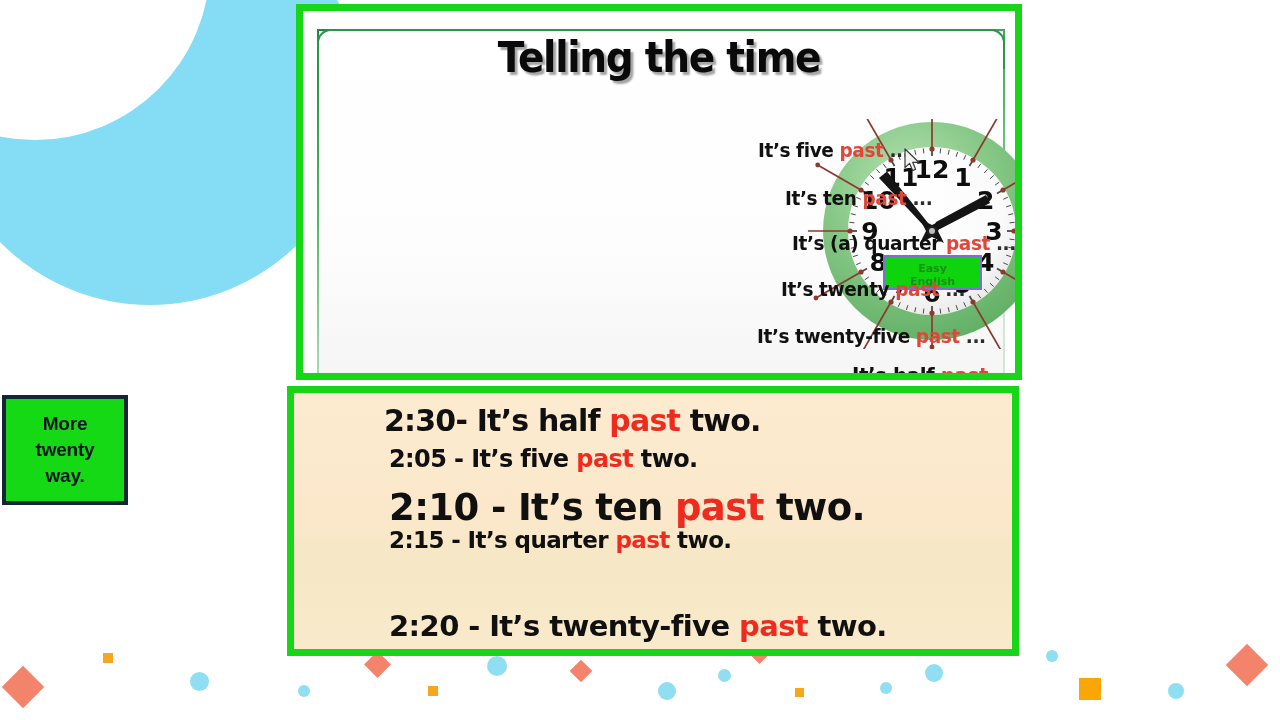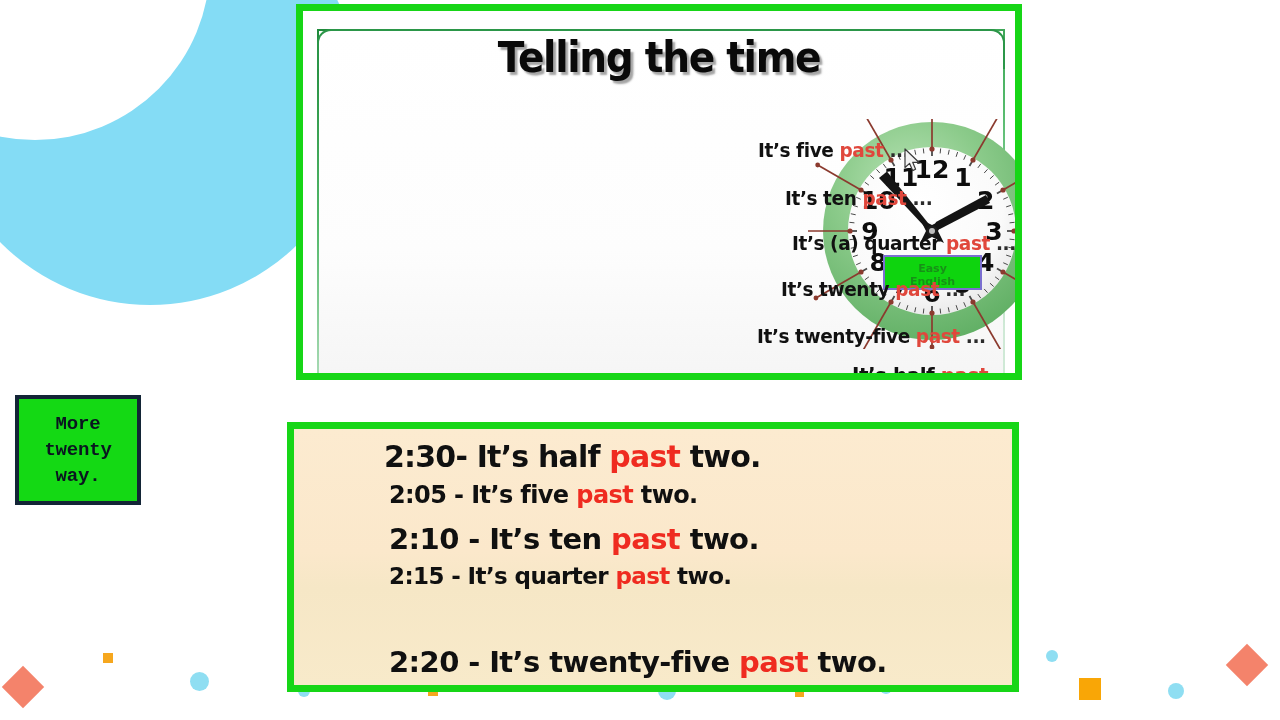--- a/index.html
+++ b/index.html
@@ -51,33 +51,33 @@
   }
 
   
   .confetti { position: absolute; pointer-events: none; }
   .c-diamond { transform: rotate(45deg); }
   .c-circle  { border-radius: 50%; }
 
   
   #more-popular-box {
     position: absolute;
-    left: 15px;
+    left: 2px;
     top: 395px;
     width: 126px;
     height: 110px;
     background: #14d914;
     border: 4px solid #132536;
     box-sizing: border-box;
     display: flex;
     align-items: center;
     justify-content: center;
     text-align: center;
     color: #0a1520;
-    font-family: Liberation Mono, monospace;
+    font-family: Liberation Sans, sans-serif;
     font-weight: 700;
     font-size: 19px;
     line-height: 1.38;
     letter-spacing: -0.2px;
   }
 
   
   #clock-panel {
     position: absolute;
     left: 296px;
@@ -170,21 +170,20 @@
   #examples-panel {
     position: absolute;
     left: 287px;
     top: 386px;
     width: 732px;
     height: 270px;
     box-sizing: border-box;
     border: 7px solid #17d617;
     background: linear-gradient(180deg,#fcebd0 0%, #fbe8cb 48%, #f6e7c6 62%, #f8eaca 100%);
     overflow: hidden;
-    margin-top: 36px;
   }
   #examples-inner {
     position: absolute;
     inset: 0;
     padding: 8px 0 0 0;
     border-radius: 12px 0 0 12px;
     background: transparent;
   }
   .ex-line {
     font-family: "DejaVu Sans", sans-serif;
@@ -195,21 +194,21 @@
   }
   .ex-line .past { color: #ef2b20; }
   #ex-0 {
     position: absolute;
     left: 90px;
     top: 10px;
     font-size: 30px;
     letter-spacing: -0.8px;
   }
   #ex-1 { position: absolute; left: 95px; top: 52px;  font-size: 24px; }
-  #ex-2 { position: absolute; left: 95px; top: 93px;  font-size: 29px; }
+  #ex-2 { position: absolute; left: 95px; top: 93px;  font-size: 37px; }
   #ex-3 { position: absolute; left: 95px; top: 134px; font-size: 23px; }
   #ex-4 { position: absolute; left: 95px; top: 175px; font-size: 29px; }
   #ex-5 { position: absolute; left: 95px; top: 216px; font-size: 29px; }
 
   
   #mouse-cursor {
     position: absolute;
     left: 903px;
     top: 148px;
     width: 20px;

